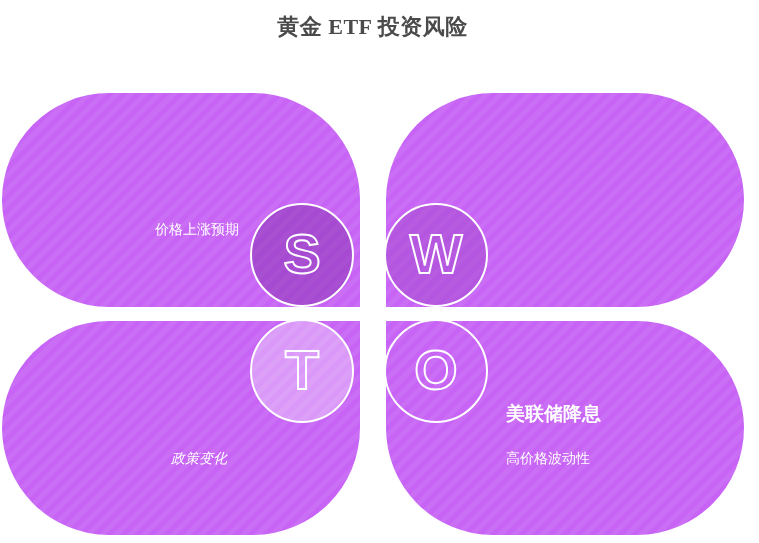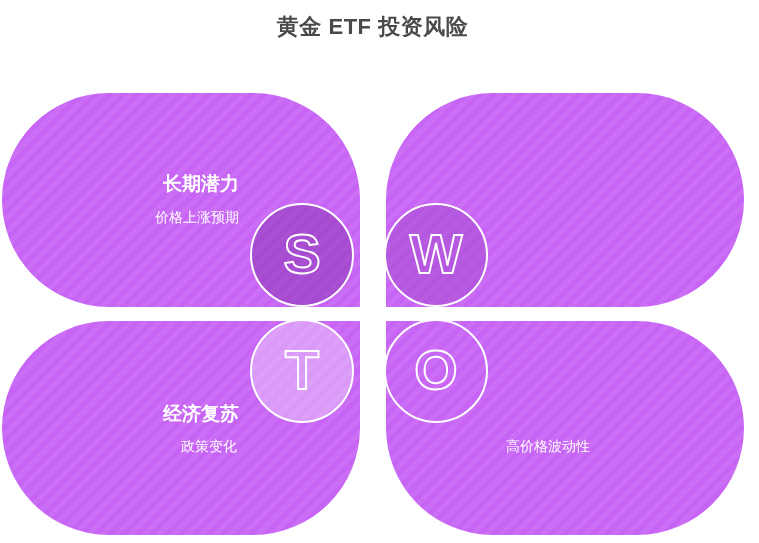--- a/index.html
+++ b/index.html
@@ -2,81 +2,80 @@
 <html><head>
 <meta charset="utf-8">
 <style>
   html, body { margin: 0; padding: 0; }
   body {
     width: 759px; height: 543px; background: #ffffff; position: relative; overflow: hidden;
     font-family: "Liberation Sans", "DejaVu Sans", sans-serif;
   }
   .title {
     position: absolute; left: 0; top: 12px; width: 745px; text-align: center;
-    font-size: 22px; font-weight: bold; color: #4a4a4a; letter-spacing: 0.5px;
+    font-size: 22px; font-weight: bold; color: #4a4a4a; letter-spacing: 0.5px; font-family: Liberation Serif, serif;
   }
   .quad {
     position: absolute; width: 358px; height: 214px; overflow: hidden;
     background-color: #c763f5;
     background-image: repeating-linear-gradient(-45deg,
       rgba(255,255,255,0.07) 0px, rgba(255,255,255,0.07) 5px,
       rgba(0,0,0,0) 5px, rgba(0,0,0,0) 10px);
   }
   .q-s { left: 2px; top: 93px; border-radius: 107px 107px 0 107px; }
   .q-w { left: 386px; top: 93px; border-radius: 107px 107px 107px 0; }
   .q-t { left: 2px; top: 321px; border-radius: 107px 0 107px 107px; }
   .q-o { left: 386px; top: 321px; border-radius: 0 107px 107px 107px; }
 
   .head {
     position: absolute; font-size: 19px; font-weight: bold; color: #ffffff; white-space: nowrap;
   }
   .sub {
-    position: absolute; font-size: 14px; color: #ffffff; white-space: nowrap;
+    position: absolute; font-size: 14px; color: #ffffff; white-space: nowrap; margin-top: 12px;
   }
   .right-align { text-align: right; }
 
   .circle {
     position: absolute; width: 104px; height: 104px; border: 2px solid #ffffff; border-radius: 50%;
     box-sizing: border-box;
   }
   .circle svg { position: absolute; left: 0; top: 0; width: 100%; height: 100%; }
 </style>
 </head>
 <body>
 
 <div class="title">黄金 ETF 投资风险</div>
 
 <div class="quad q-s">
-  <div class="head right-align" style="right:121px; top:78px;">长期潜力</div>
   <div class="sub right-align" style="right:121px; top:116px;">价格上涨预期</div>
   <div class="circle" style="left:248px; top:110px; background:rgba(140,55,180,0.55);">
     <svg viewBox="0 0 104 104">
       <text x="52" y="71" text-anchor="middle" font-family="Liberation Sans, sans-serif" font-weight="bold" font-size="58" fill="none" stroke="#ffffff" stroke-width="2">S</text>
     </svg>
   </div>
 </div>
 
 <div class="quad q-w">
   <div class="circle" style="left:-2px; top:110px; background:rgba(160,70,200,0.45);">
     <svg viewBox="0 0 104 104">
       <text x="52" y="71" text-anchor="middle" font-family="Liberation Sans, sans-serif" font-weight="bold" font-size="58" fill="none" stroke="#ffffff" stroke-width="2">W</text>
     </svg>
   </div>
 </div>
 
 <div class="quad q-t">
-  <div class="head right-align" style="right:121px; top:80px;">经济复苏</div>
-  <div class="sub right-align" style="right:123px; top:117px;">政策变化</div>
+  <div class="sub right-align" style="right:133px; top:117px;font-style:italic;">政策变化</div>
   <div class="circle" style="left:248px; top:-2px; background:rgba(255,255,255,0.35);">
     <svg viewBox="0 0 104 104">
       <text x="52" y="71" text-anchor="middle" font-family="Liberation Sans, sans-serif" font-weight="bold" font-size="58" fill="none" stroke="#ffffff" stroke-width="2">T</text>
     </svg>
   </div>
 </div>
 
 <div class="quad q-o">
+  <div class="head" style="left:120px; top:80px;">美联储降息</div>
   <div class="sub" style="left:120px; top:117px;">高价格波动性</div>
   <div class="circle" style="left:-2px; top:-2px; background:transparent;">
     <svg viewBox="0 0 104 104">
       <text x="52" y="71" text-anchor="middle" font-family="Liberation Sans, sans-serif" font-weight="bold" font-size="58" fill="none" stroke="#ffffff" stroke-width="2">O</text>
     </svg>
   </div>
 </div>
 
 </body></html>

